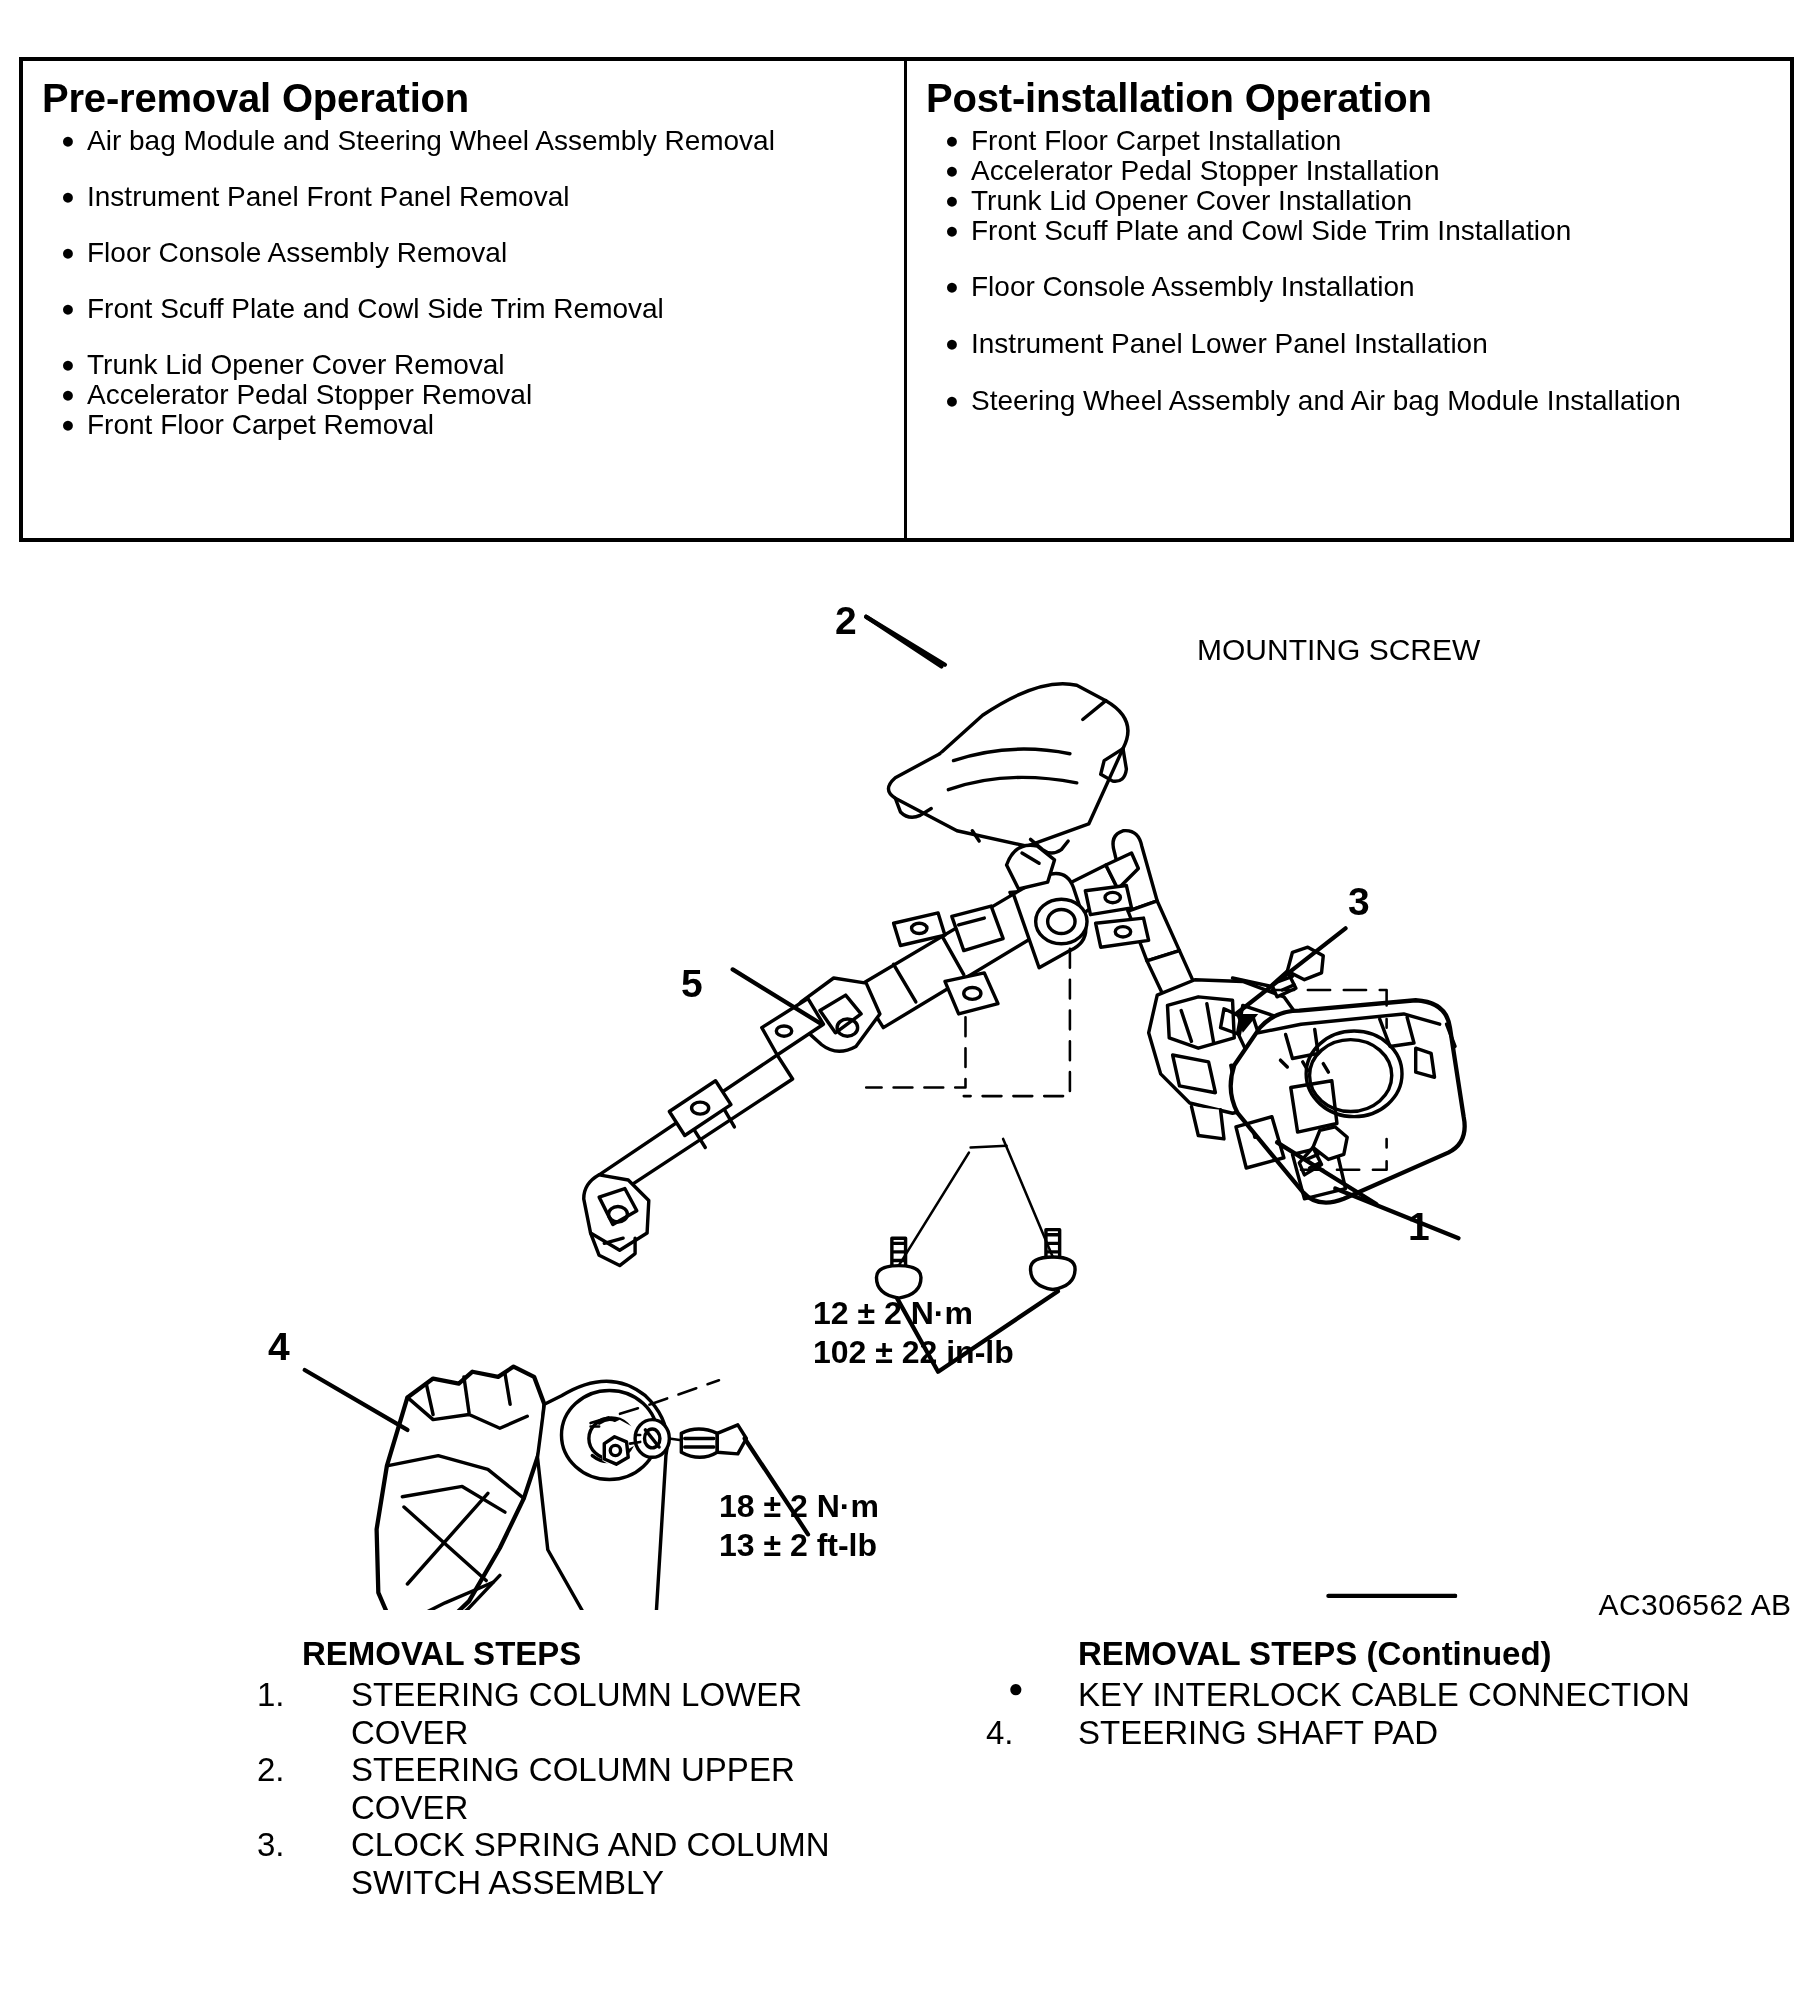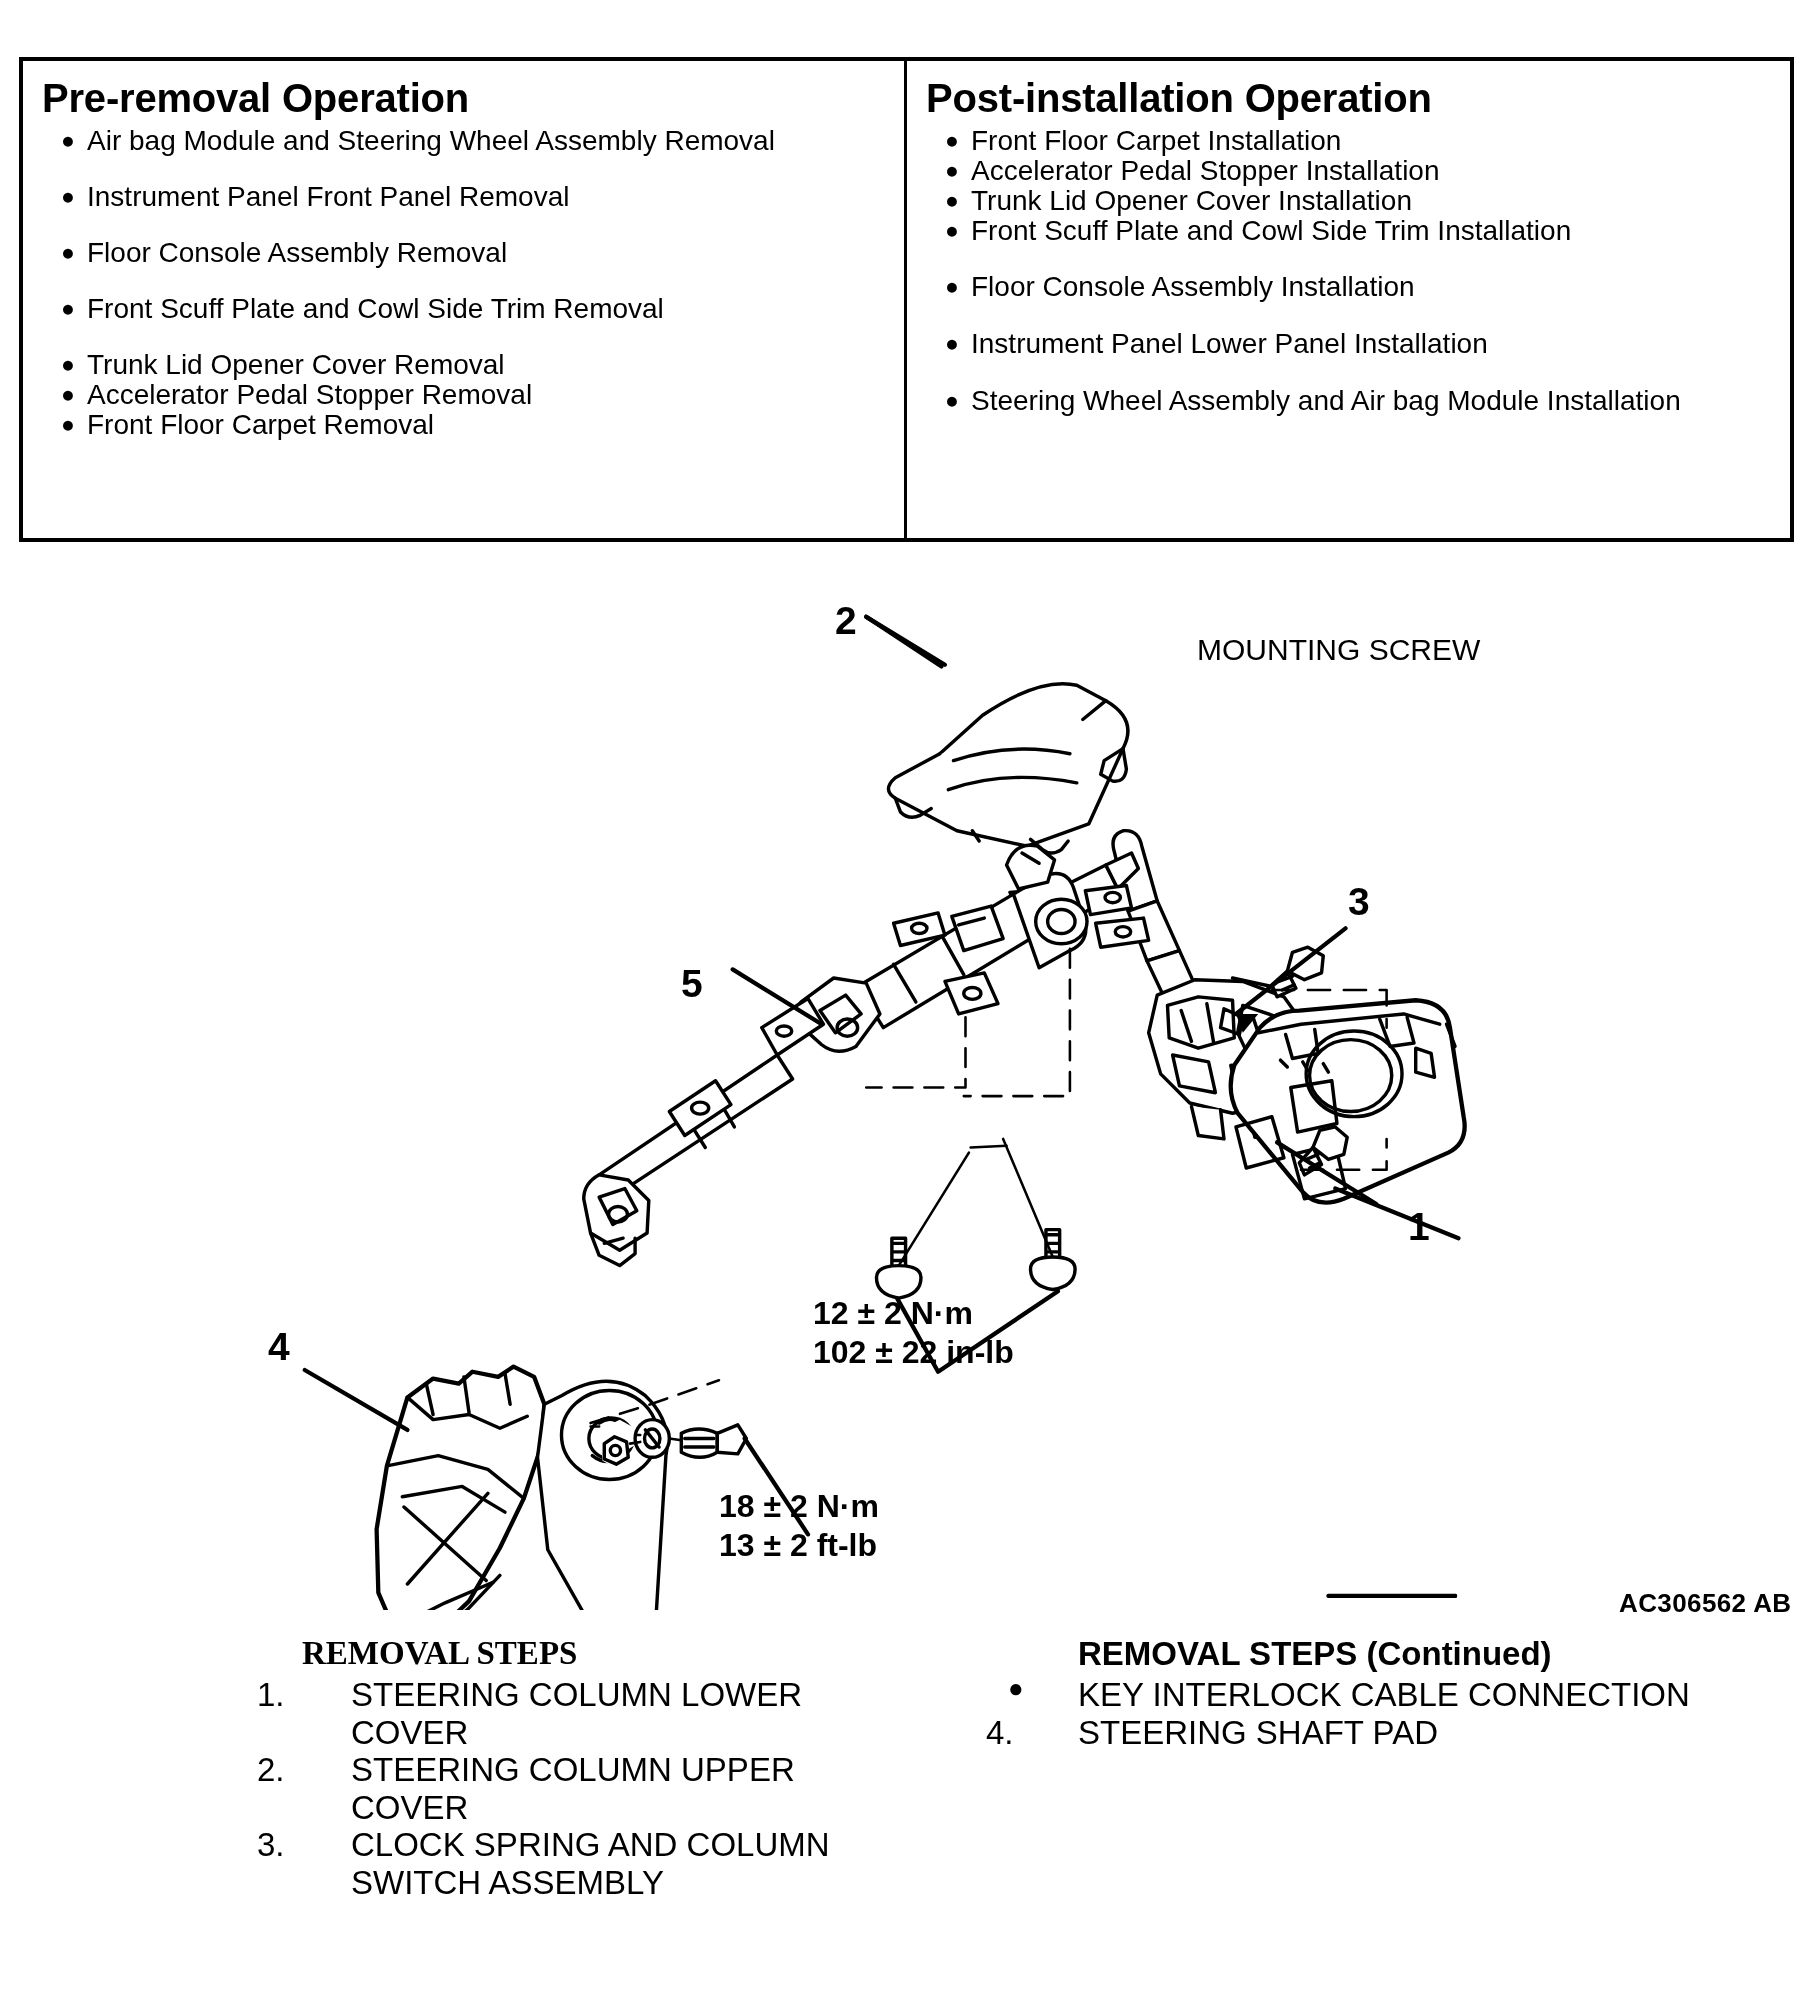--- a/index.html
+++ b/index.html
@@ -100,22 +100,22 @@
     position: absolute;
     font-size: 32px;
     font-weight: bold;
     line-height: 1.22;
     white-space: nowrap;
   }
   #drawing-code {
     position: absolute;
     right: 20.5px;
     top: 1588px;
-    font-size: 26px;
-    font-weight: bold;
+    font-size: 30px;
+    font-weight: normal;
     letter-spacing: 0.4px;
     white-space: nowrap;
   }
 
   
   #steps-area {
     position: absolute;
     left: 0;
     top: 1635px;
     width: 1812px;
@@ -128,21 +128,21 @@
   }
   #steps-left  { left: 257px;  top: 0; width: 599px; }
   #steps-right { left: 907px; top: 0; width: 890px; }
 
   .steps-heading {
     font-weight: bold;
     font-size: 33px;
     margin: 0 0 3.4px 0;
     white-space: nowrap;
   }
-  #steps-left  .steps-heading { padding-left: 45px; font-family: Liberation Serif, serif; }
+  #steps-left  .steps-heading { padding-left: 45px; }
   #steps-right .steps-heading { padding-left: 171px; }
 
   ul.steps-list {
     list-style: none;
     margin: 0;
     padding: 0;
   }
   ul.steps-list li {
     position: relative;
     padding-left: 120px;

